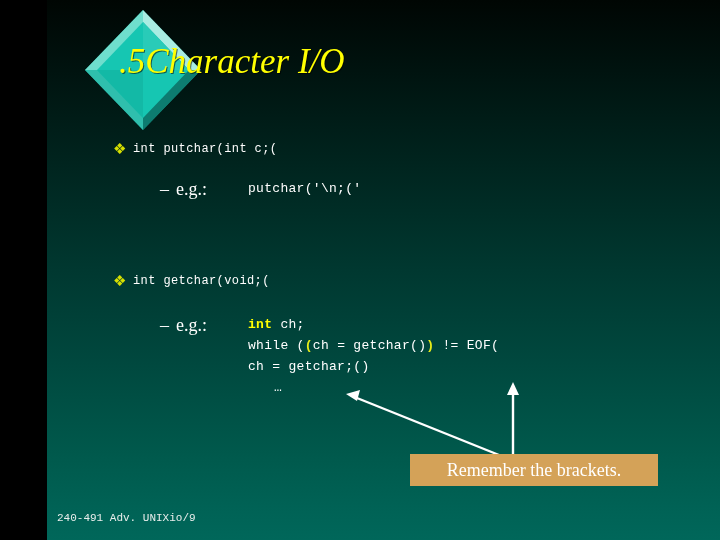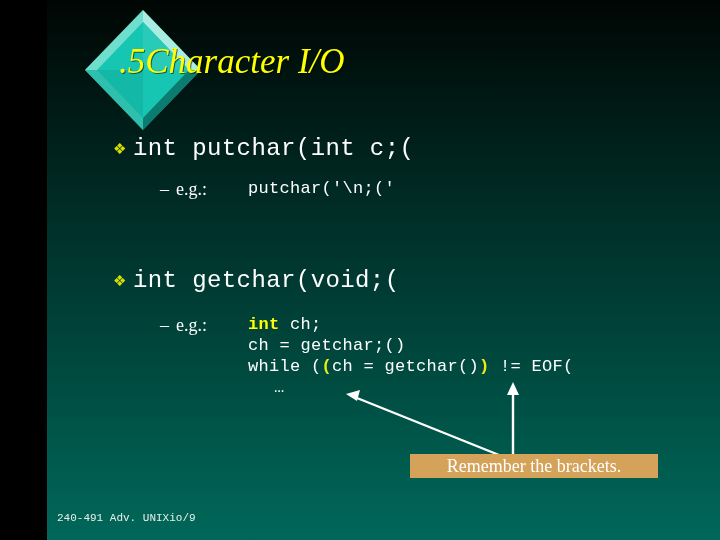--- a/index.html
+++ b/index.html
@@ -64,21 +64,21 @@
     width: 20px;
     flex: 0 0 20px;
     color: #d6e000;
     font-size: 15px;
     line-height: 26px;
     font-family: "DejaVu Sans", sans-serif;
     text-align: left;
   }
   .bullet-text {
     font-family: "Liberation Mono", "DejaVu Sans Mono", monospace;
-    font-size: 24px;
+    font-size: 12px;
     line-height: 26px;
     color: #ffffff;
     letter-spacing: 0.4px;
   }
 
   .sub-row {
     position: absolute;
     display: flex;
     align-items: flex-start;
     white-space: nowrap;
@@ -93,41 +93,41 @@
   .eg-label {
     color: #ffffff;
     font-family: "Liberation Serif", "DejaVu Serif", serif;
     font-size: 18px;
     line-height: 22px;
     width: 72px;
     flex: 0 0 72px;
   }
   .code-block {
     font-family: "Liberation Mono", "DejaVu Sans Mono", monospace;
-    font-size: 17px;
+    font-size: 13px;
     line-height: 21px;
     color: #ffffff;
     letter-spacing: 0.3px;
   }
   .code-line { white-space: pre; }
   .kw { color: #ffff00; font-weight: bold; }
   .hl-paren { color: #e8ed18; font-weight: bold; }
   .ellipsis {
     color: #ffffff;
     letter-spacing: 2px;
     padding-left: 26px;
   }
 
   
   #callout {
     position: absolute;
     left: 363px;
     top: 454px;
     width: 248px;
-    height: 24px;
+    height: 32px;
     background: #d4a258;
     display: flex;
     align-items: center;
     justify-content: center;
   }
   #callout .callout-text {
     color: #ffffff;
     font-family: "Liberation Serif", "DejaVu Serif", serif;
     font-size: 18px;
     line-height: 20px;
@@ -197,22 +197,22 @@
   <div class="bullet-row" style="left:66px; top:268px;">
     <span class="bullet-marker">❖</span>
     <span class="bullet-text">int getchar(void;(</span>
   </div>
 
   <div class="sub-row" style="left:113px; top:314px;">
     <span class="dash-marker">–</span>
     <span class="eg-label">e.g.:</span>
     <span class="code-block">
       <div class="code-line"><span class="kw">int</span><span> ch;</span></div>
+      <div class="code-line"><span>while (</span><span class="hl-paren">(</span><span>ch = getchar()</span><span class="hl-paren">)</span><span> != EOF(</span></div>
       <div class="code-line">ch = getchar;()</div>
-      <div class="code-line"><span>while (</span><span class="hl-paren">(</span><span>ch = getchar()</span><span class="hl-paren">)</span><span> != EOF(</span></div>
       <div class="code-line ellipsis">…</div>
     </span>
   </div>
 
   <svg id="arrows" viewBox="0 0 720 540" xmlns="http://www.w3.org/2000/svg">
 
     <line x1="452" y1="455" x2="305" y2="396" stroke="#ffffff" stroke-width="2.4"></line>
     <polygon points="299,394 313,390 310,401" fill="#ffffff"></polygon>
 
     <line x1="466" y1="455" x2="466" y2="392" stroke="#ffffff" stroke-width="2.4"></line>

